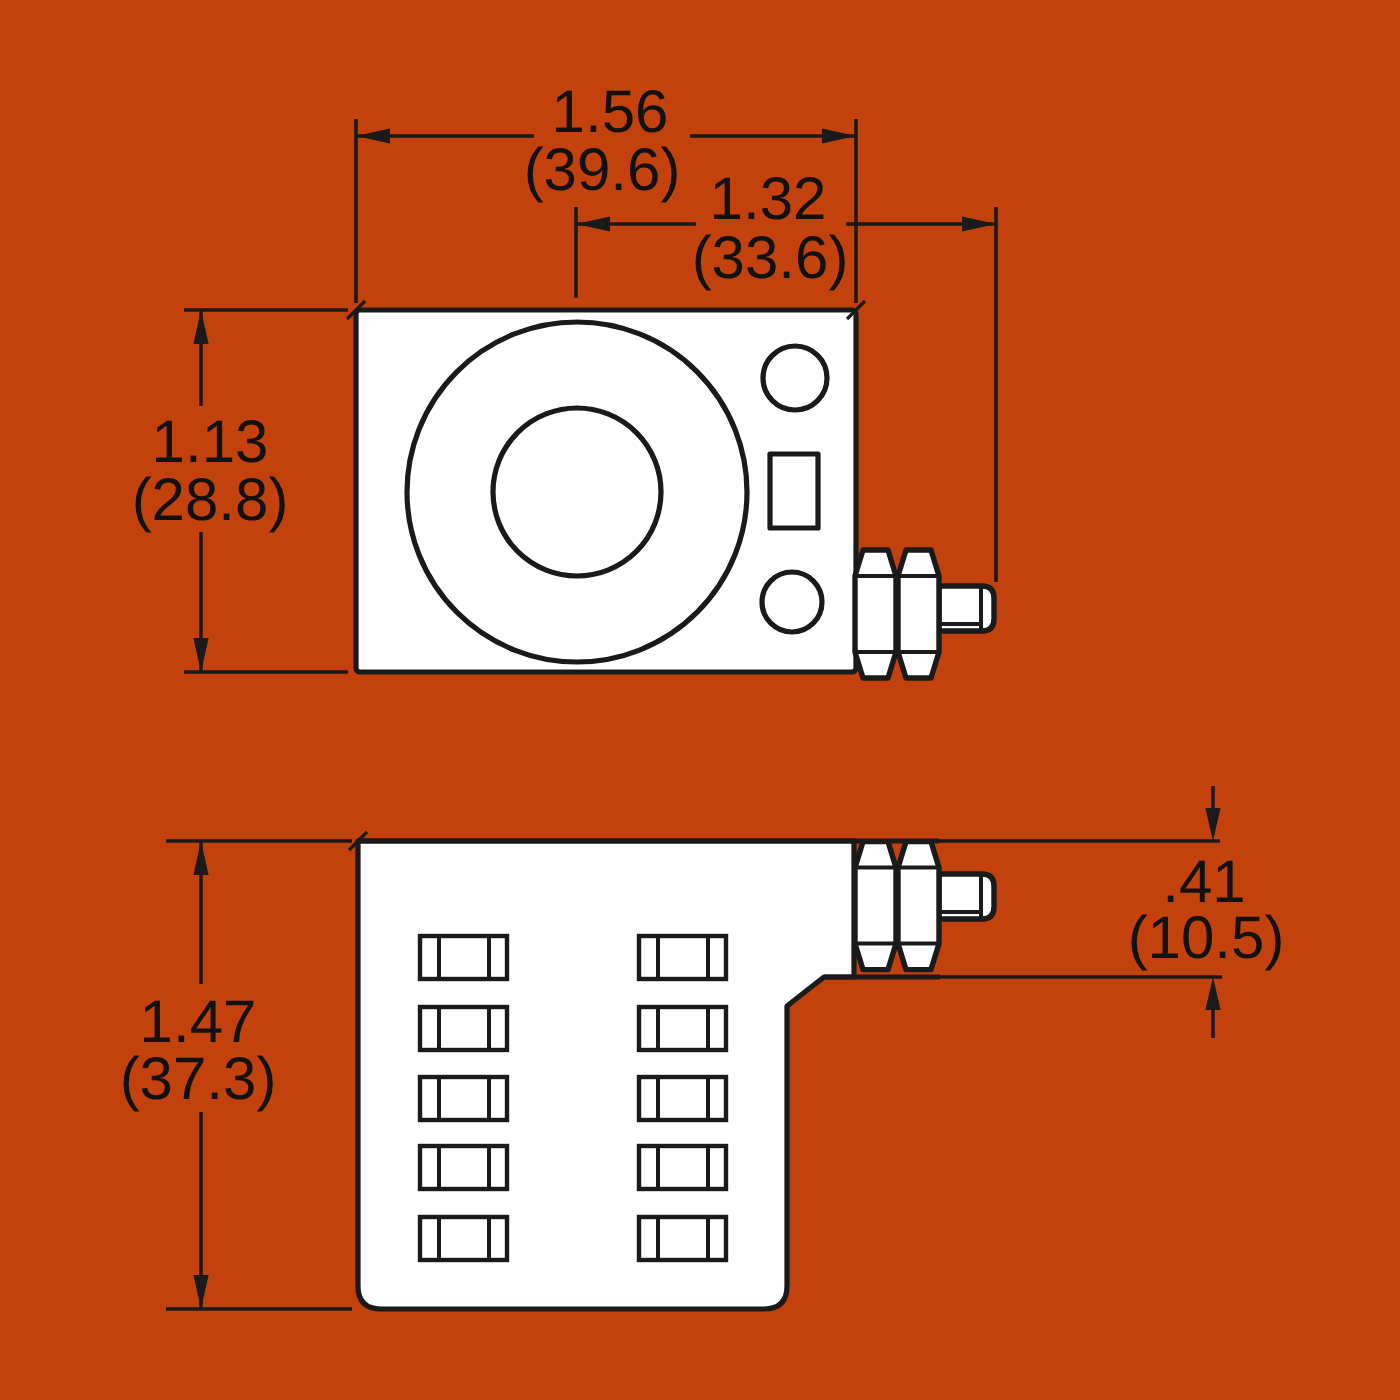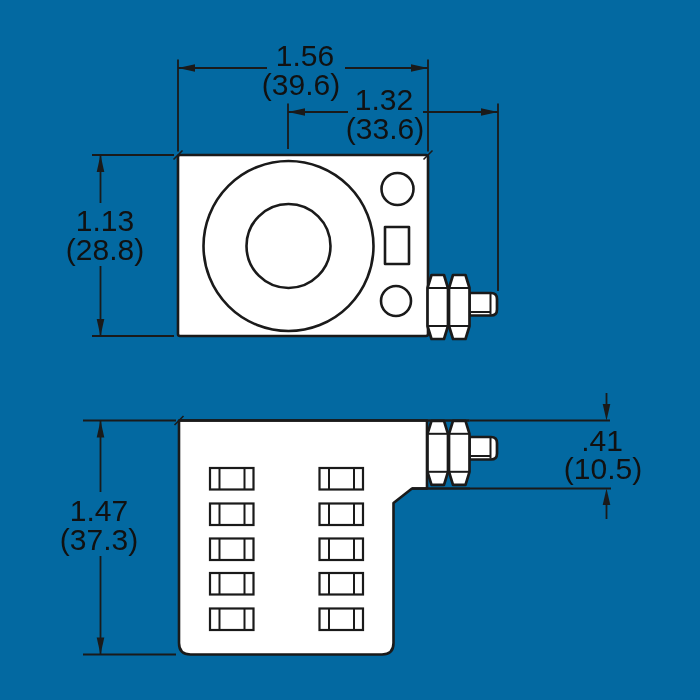--- a/index.html
+++ b/index.html
@@ -1,16 +1,16 @@
 <!DOCTYPE html>
 <html><head>
 <meta charset="utf-8">
 <style>
   html,body{margin:0;padding:0;background:#ffffff;}
-  .canvas{position:relative;width:700px;height:700px;background:#0369a1;overflow:hidden;}
+  .canvas{position:relative;width:700px;height:700px;background:#c2410c;overflow:hidden;}
   svg{position:absolute;left:0;top:0;}
   .ol   { fill:#ffffff; stroke:#1a1a1a; stroke-width:2.6; stroke-linejoin:round; }
   .olh  { fill:#ffffff; stroke:#1a1a1a; stroke-width:2.7; stroke-linejoin:round; }
   .edge { fill:none; stroke:#1a1a1a; stroke-width:2.6; stroke-linecap:butt; }
   .slot { fill:#ffffff; stroke:#1a1a1a; stroke-width:2.2; }
   .sline{ fill:none; stroke:#1a1a1a; stroke-width:2.0; }
   .dim  { fill:none; stroke:#1a1a1a; stroke-width:1.8; stroke-linecap:butt; }
   .arr  { fill:#1a1a1a; stroke:none; }
   .tick { fill:none; stroke:#1a1a1a; stroke-width:1.6; }
   .dimtext{ font-family:"Liberation Sans",sans-serif; font-size:30px; fill:#111111;

